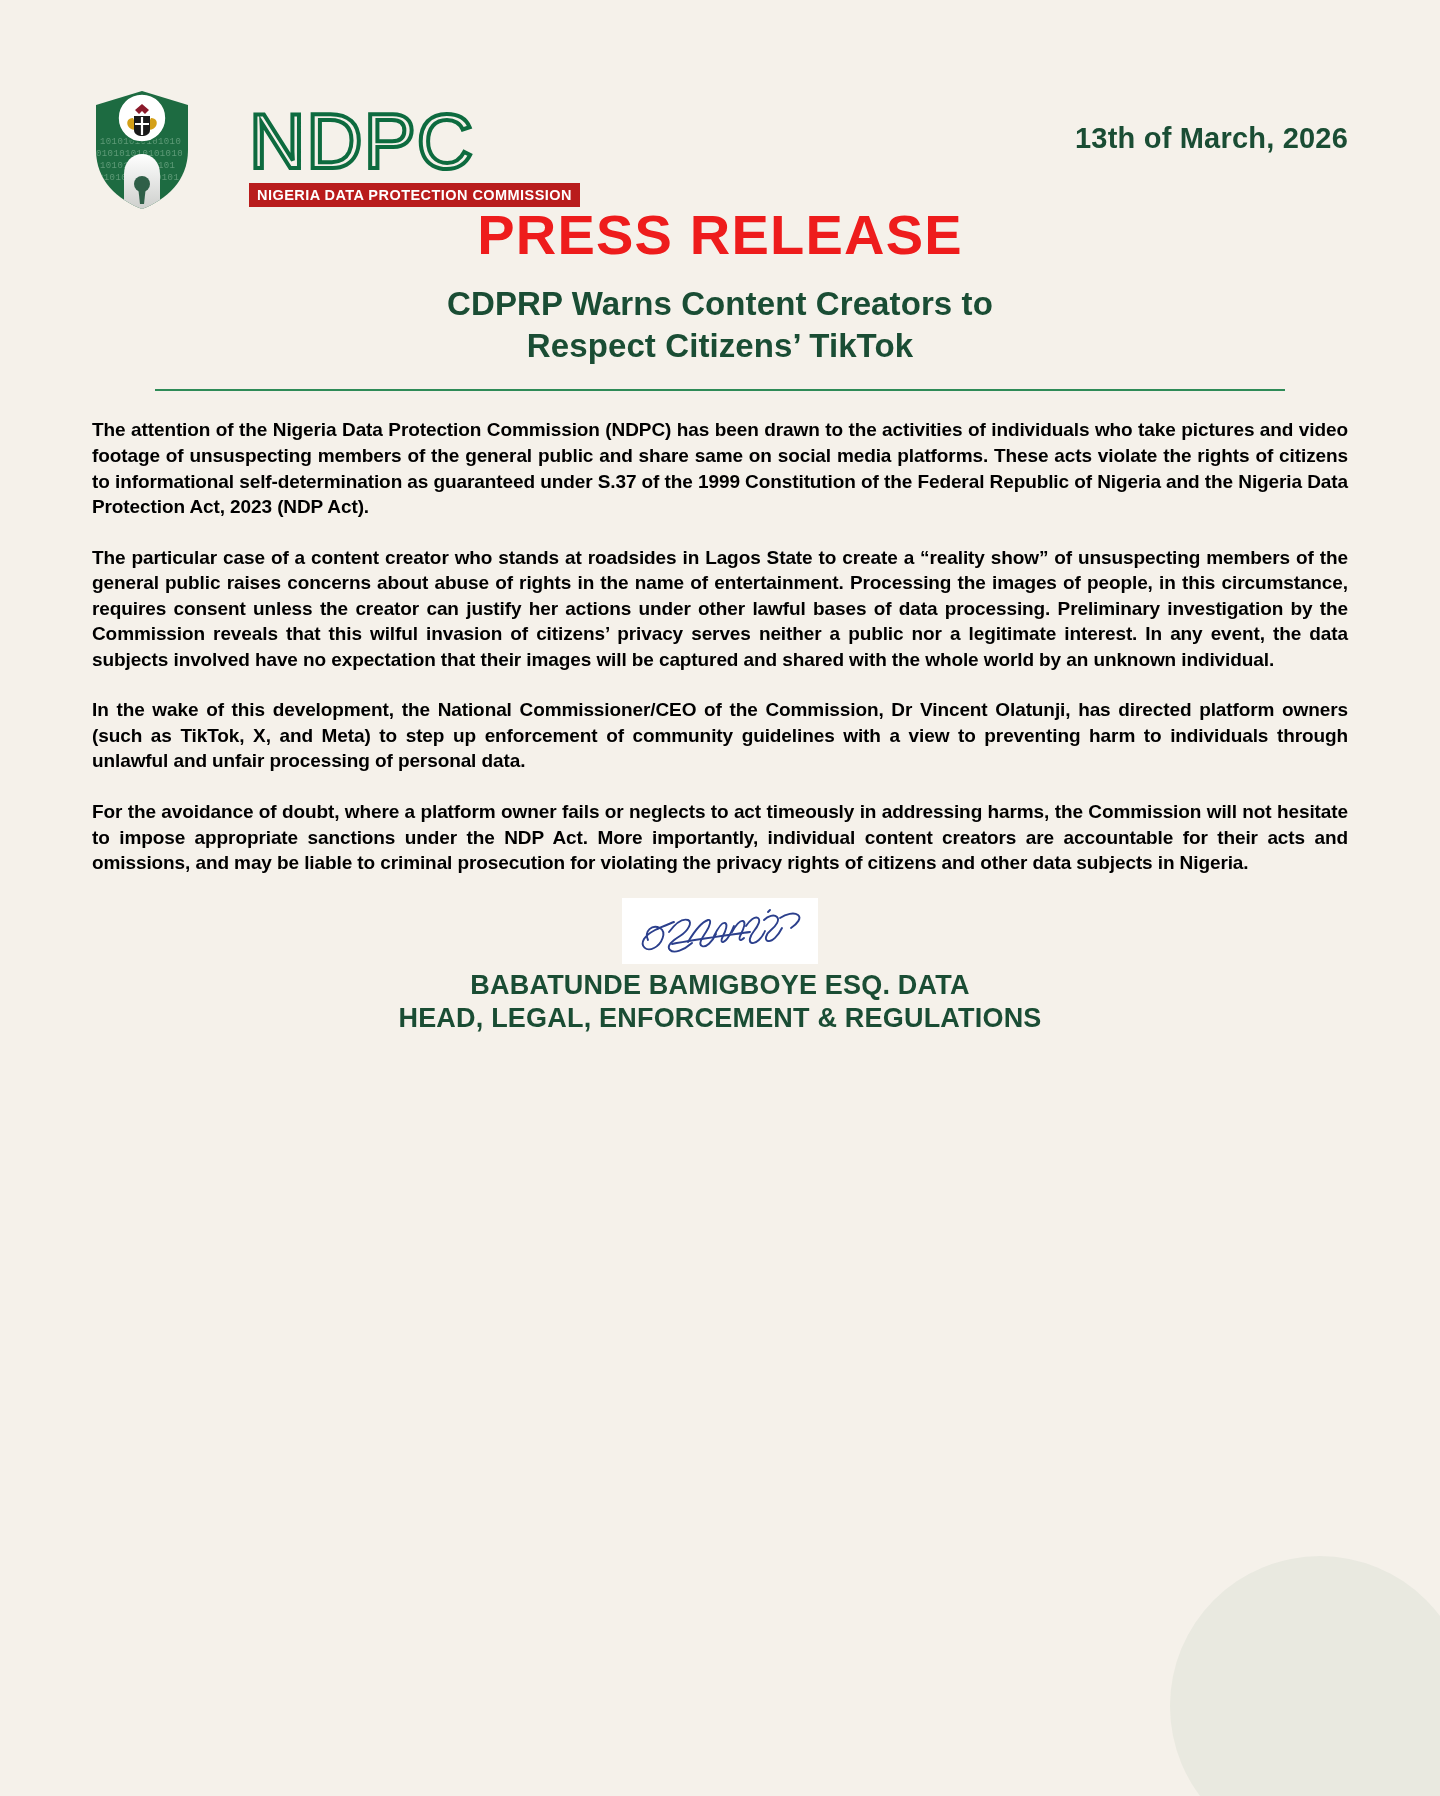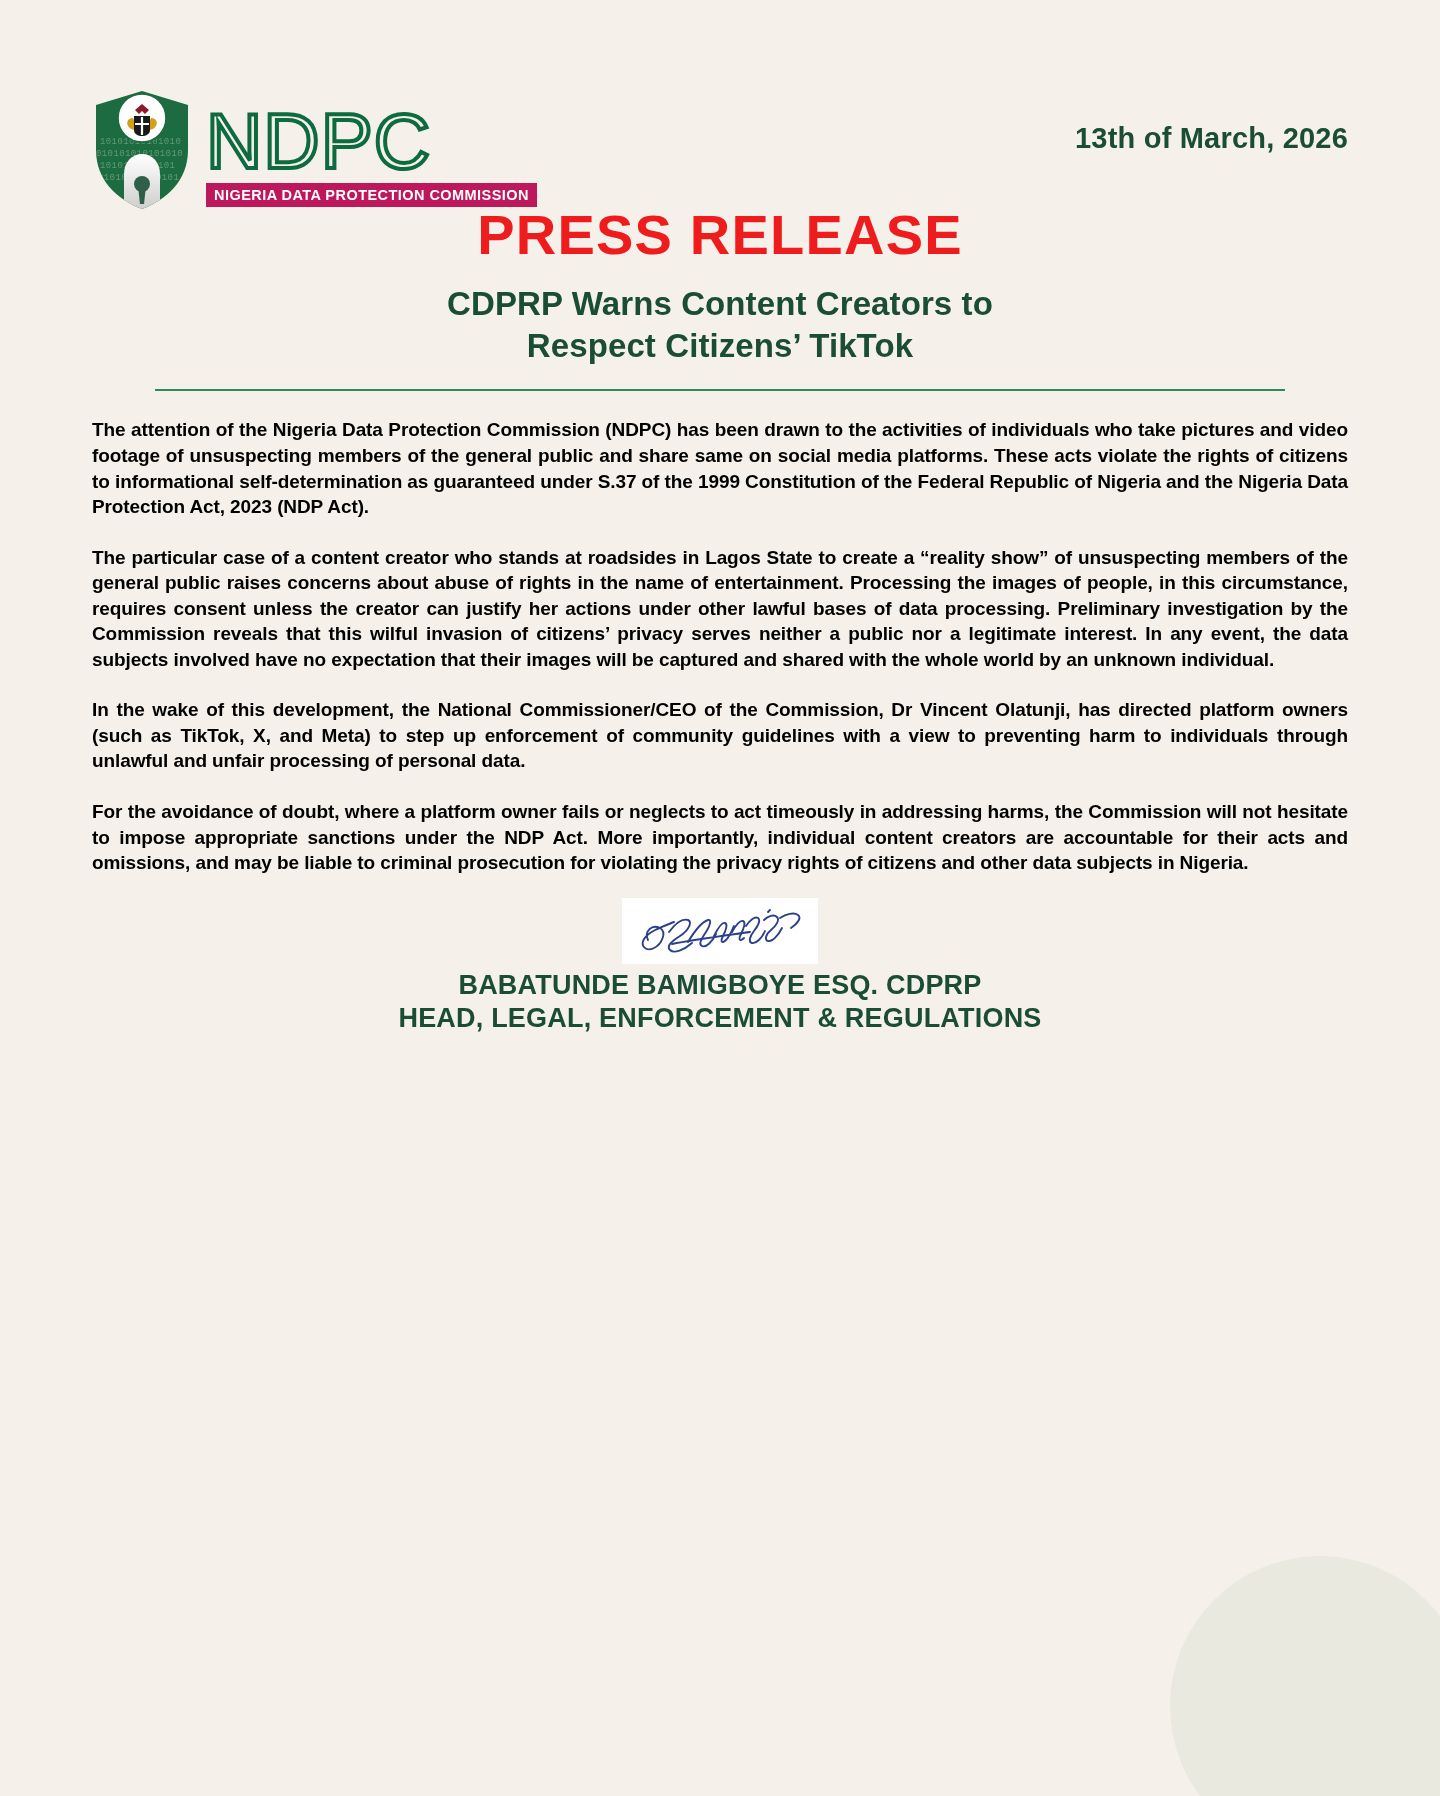--- a/index.html
+++ b/index.html
@@ -31,33 +31,33 @@
     align-items:flex-start;
     justify-content:space-between;
     padding-top:88px;
     height:150px;
   }
   .brand{ display:flex; align-items:flex-start; gap:14px; }
 
   .shield-wrap{ width:100px; height:125px; position:relative; flex:none; }
   .shield-wrap svg{ display:block; width:100px; height:125px; }
 
-  .wordmark{ padding-top:18px; }
+  .wordmark{ padding-top:18px;margin-left:43px; }
   .ndpc-letters{
     font-family:"Liberation Sans", sans-serif;
     font-size:78px;
     line-height:0.92;
     letter-spacing:1px;
     font-weight:400;
     color:transparent;
     -webkit-text-stroke:4px #0d6b3f;
     text-stroke:4px #0d6b3f;
   }
   .ndpc-bar{
-    background:#be185d;
+    background:#b91c1c;
     color:#ffffff;
     font-size:14.5px;
     font-weight:bold;
     letter-spacing:0.45px;
     padding:4px 8px 4px 8px;
     margin-top:5px;
     display:inline-block;
     white-space:nowrap;
   }
 
@@ -228,17 +228,17 @@
           <path d="M110 34 C114 27 118 22 121 23 C124 24 122 30 119 36 C116 42 118 44 122 40"></path>
           <path d="M124 28 C128 22 133 18 136 20 C139 22 136 28 132 33 C128 38 126 44 130 45 C134 46 140 40 143 33"></path>
           <path d="M142 22 C146 18 152 16 155 19 C158 22 154 28 149 32 C144 36 142 42 146 43 C150 44 156 38 160 30"></path>
           <path d="M158 20 C164 16 172 14 176 17 C180 20 175 26 169 30"></path>
           <path d="M50 46 C70 42 100 38 128 34"></path>
           <path d="M146 14 L148 12"></path>
         </g>
       </svg>
     </div>
 
-    <div class="sig-name">BABATUNDE BAMIGBOYE ESQ. CDPRP</div>
+    <div class="sig-name">BABATUNDE BAMIGBOYE ESQ. DATA</div>
     <div class="sig-title">HEAD, LEGAL, ENFORCEMENT &amp; REGULATIONS</div>
   </div>
 
 </div>
 
 </body></html>

